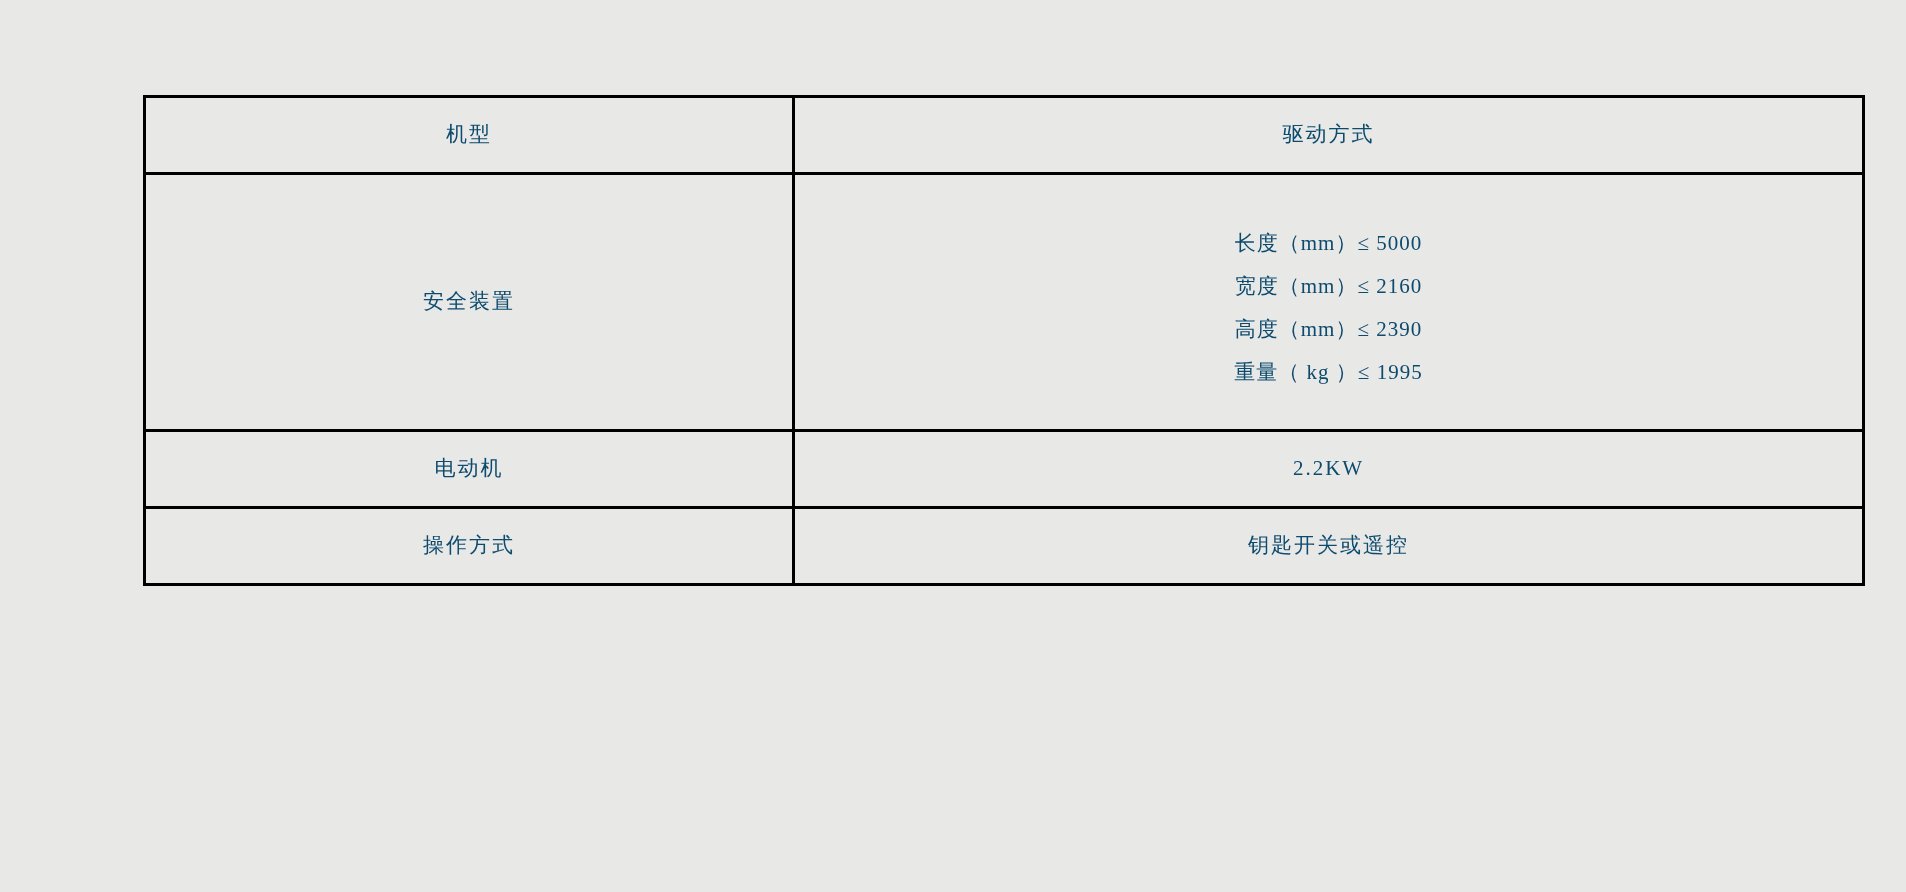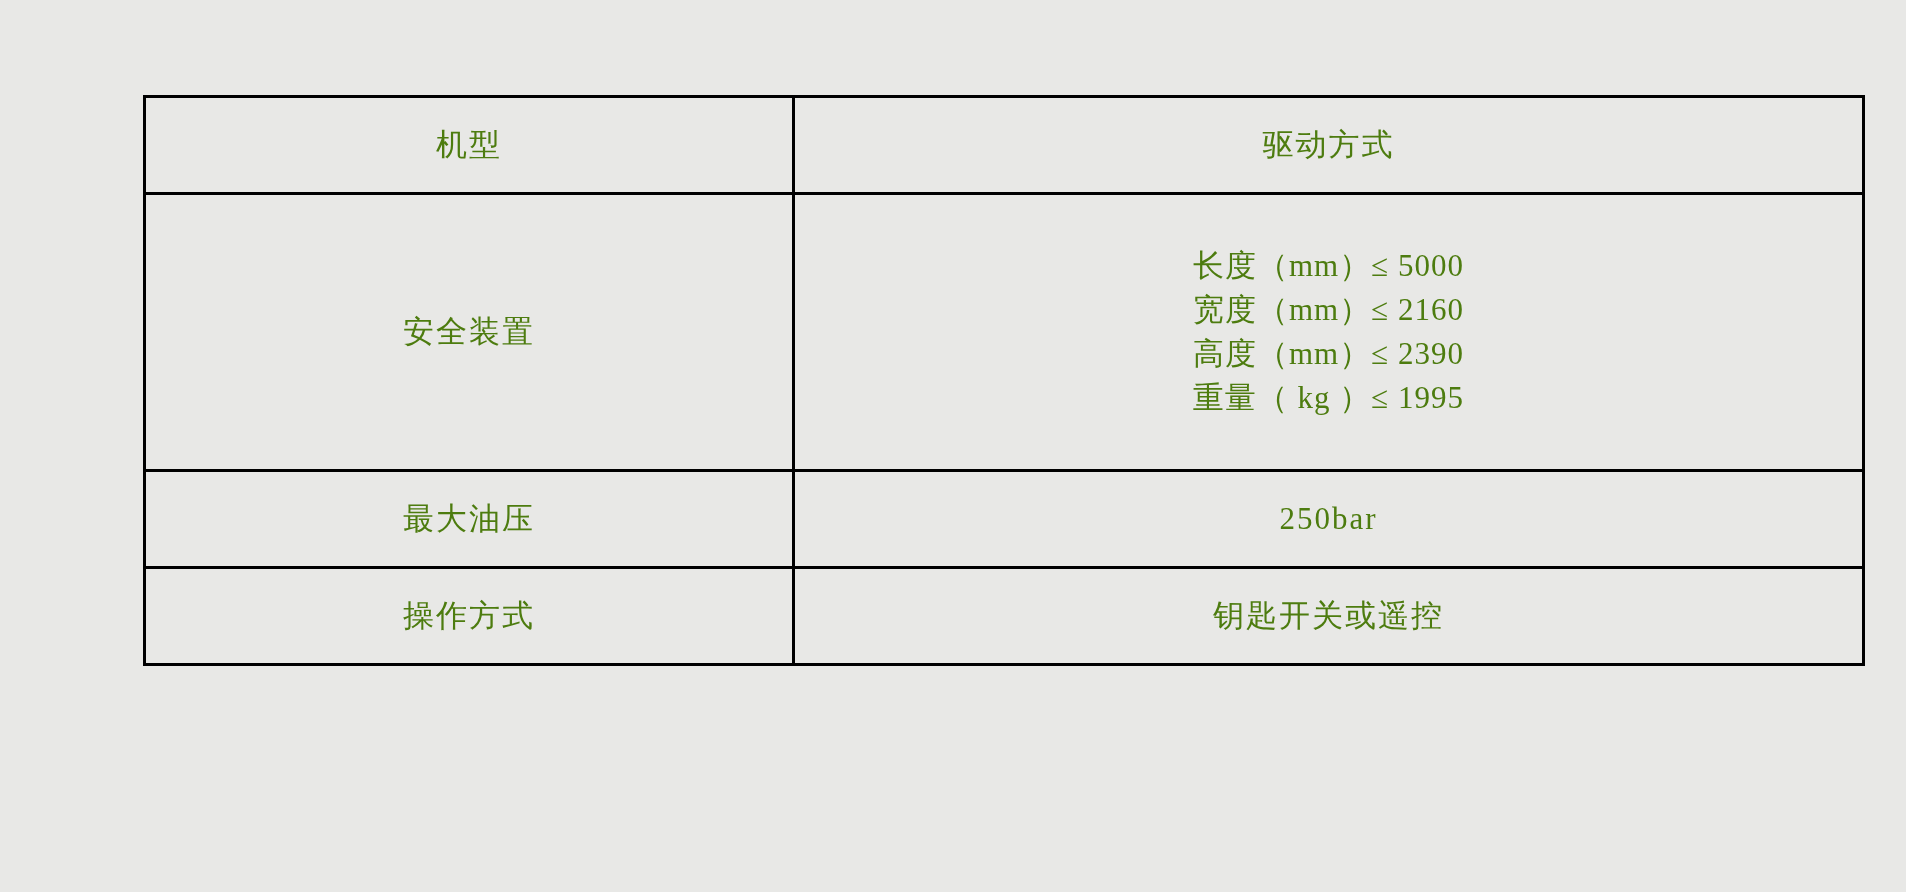--- a/index.html
+++ b/index.html
@@ -28,24 +28,24 @@
   table.spec-table {
     border-collapse: collapse;
     width: 1676px;
     table-layout: fixed;
     background: #e8e8e6;
   }
   table.spec-table td {
     border: 3px solid #000;
     text-align: center;
     vertical-align: middle;
-    color: #4d7c0f;
-    font-size: 31px;
+    color: #0c4a6e;
+    font-size: 21px;
     line-height: 1.42;
-    padding: 14px 10px;
+    padding: 4px 10px;
     letter-spacing: 2px;
   }
   td.label-cell {
     width: 626px;
   }
   td.value-cell {
     width: 1047px;
   }
   tr.row-tall td {
     height: 246px;
@@ -54,20 +54,21 @@
     height: 66px;
   }
   .multiline {
     display: block;
     text-align: center;
   }
   .multiline .line {
     display: block;
     white-space: pre;
     letter-spacing: 1px;
+    margin-top: 13px;
   }
   .ascii {
     letter-spacing: 0px;
   }
 </style>
 </head>
 <body>
 
 <div class="page">
   <div class="spec-table-wrap">
@@ -82,22 +83,22 @@
           <td class="value-cell">
             <span class="multiline">
               <span class="line">长度（mm）≤ 5000</span>
               <span class="line">宽度（mm）≤ 2160</span>
               <span class="line">高度（mm）≤ 2390</span>
               <span class="line">重量（ kg ）≤ 1995</span>
             </span>
           </td>
         </tr>
         <tr class="row-normal">
-          <td class="label-cell">最大油压</td>
-          <td class="value-cell ascii">250bar</td>
+          <td class="label-cell">电动机</td>
+          <td class="value-cell ascii">2.2KW</td>
         </tr>
         <tr class="row-normal">
           <td class="label-cell">操作方式</td>
           <td class="value-cell">钥匙开关或遥控</td>
         </tr>
       </tbody>
     </table>
   </div>
 </div>
 

